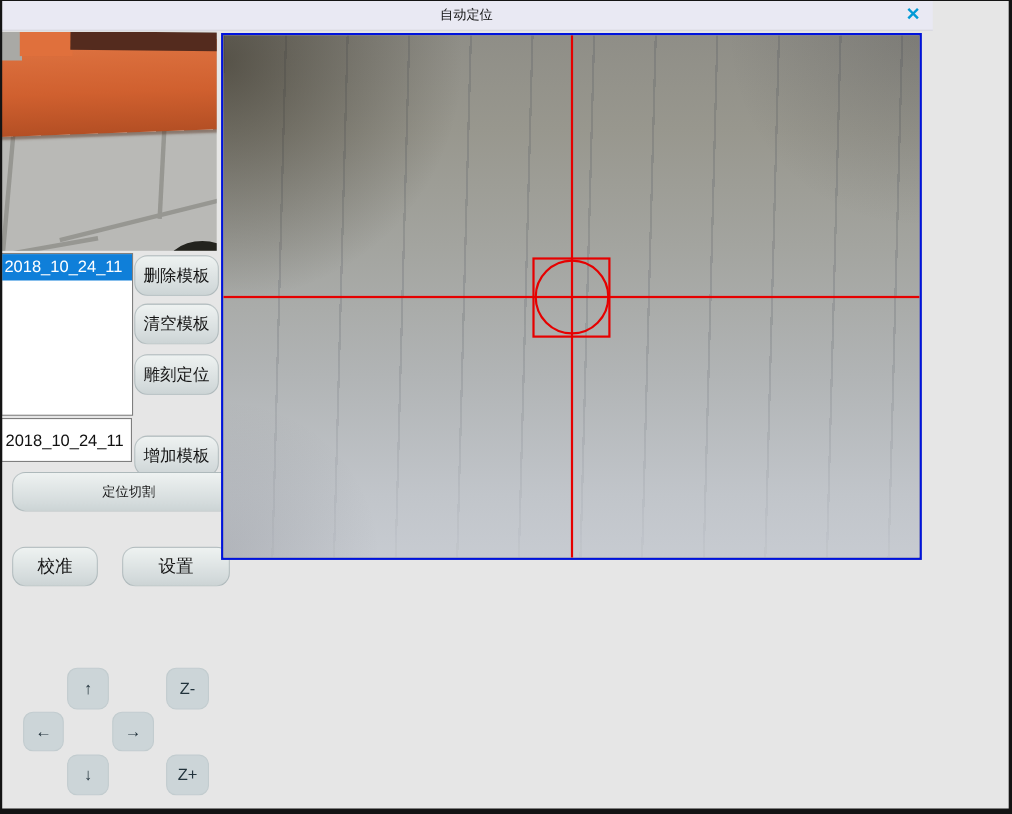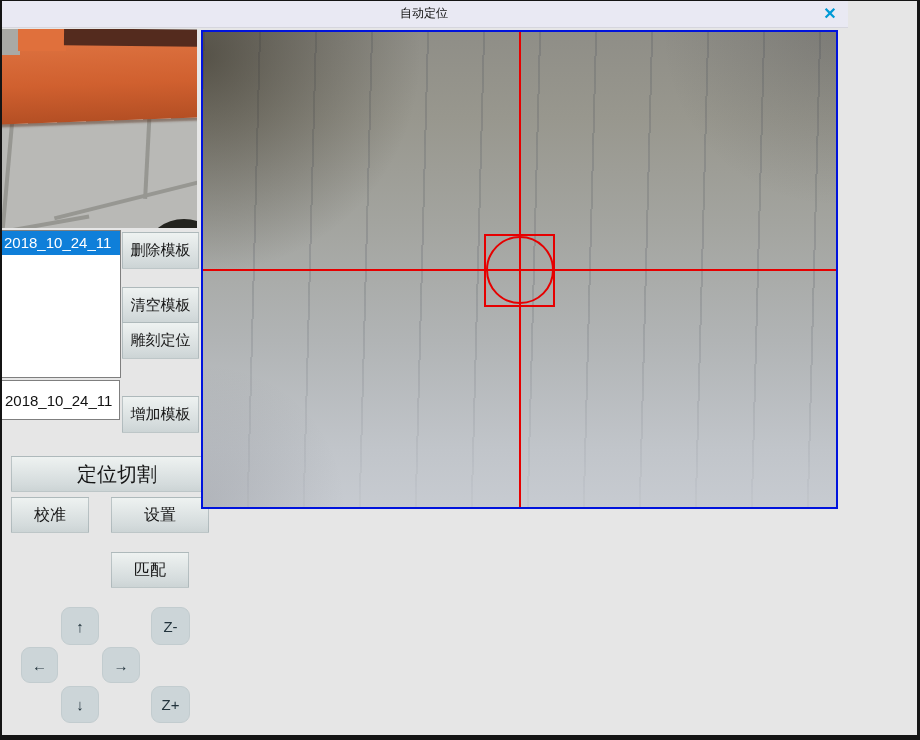--- a/index.html
+++ b/index.html
@@ -63,30 +63,30 @@
   }
   #template-name {
     position:absolute; left:1px; top:380px; width:119px; height:40px;
     border:1px solid #7f7f7f; background:#fff; font-size:15px;
     padding-left:3px; color:#111;
     font-family:"Liberation Sans","DejaVu Sans",sans-serif;
   }
   
   .btn {
     position:absolute; display:flex; align-items:center; justify-content:center;
-    border-radius:0; font-size:15px; color:#151515; cursor:pointer;
+    border-radius:12px; font-size:15px; color:#151515; cursor:pointer;
     background:linear-gradient(180deg,#eef2f1 0%,#d4dbdc 80%,#ccd4d5 100%);
     border:1px solid rgba(150,162,165,.55);
   }
   .tbtn { left:122px; width:77px; height:37px; }
   #btn-delete { top:232px; }
-  #btn-clear  { top:287px; }
+  #btn-clear  { top:276px; }
   #btn-engrave{ top:322px; }
   #btn-add    { top:396px; }
-  #btn-cut    { left:11px; top:456px; width:212px; height:36px; font-size:20px; }
+  #btn-cut    { left:11px; top:429px; width:212px; height:36px; font-size:12px; }
   #btn-cal    { left:11px;  top:497px; width:78px; height:36px; font-size:16px; }
   #btn-set    { left:111px; top:497px; width:98px; height:36px; font-size:16px; }
   #btn-img {
     left:11px; top:552px; width:78px; height:36px; font-size:16px;
     background:#ee1010; color:#4c0505; border:1px solid #c40808;
   }
   #btn-match  { left:111px; top:552px; width:78px; height:36px; font-size:16px; }
   .jbtn {
     position:absolute; display:flex; align-items:center; justify-content:center;
     background:#ccd5d8; border:1px solid #c2cccf; border-radius:9px;
@@ -162,21 +162,20 @@
   <input id="template-name" type="text" value="2018_10_24_11" style="">
 
   <button class="btn tbtn" id="btn-delete">删除模板</button>
   <button class="btn tbtn" id="btn-clear">清空模板</button>
   <button class="btn tbtn" id="btn-engrave">雕刻定位</button>
   <button class="btn tbtn" id="btn-add">增加模板</button>
 
   <button class="btn" id="btn-cut">定位切割</button>
   <button class="btn" id="btn-cal">校准</button>
   <button class="btn" id="btn-set">设置</button>
-  <button class="btn" id="btn-match">匹配</button>
 
   <button class="jbtn" id="jog-up">↑</button>
   <button class="jbtn" id="jog-left">←</button>
   <button class="jbtn" id="jog-right">→</button>
   <button class="jbtn" id="jog-down">↓</button>
   <button class="jbtn" id="jog-zminus">Z-</button>
   <button class="jbtn" id="jog-zplus">Z+</button>
 
   <div id="camera">
     <div class="cam-layer" id="cam-base"></div>

